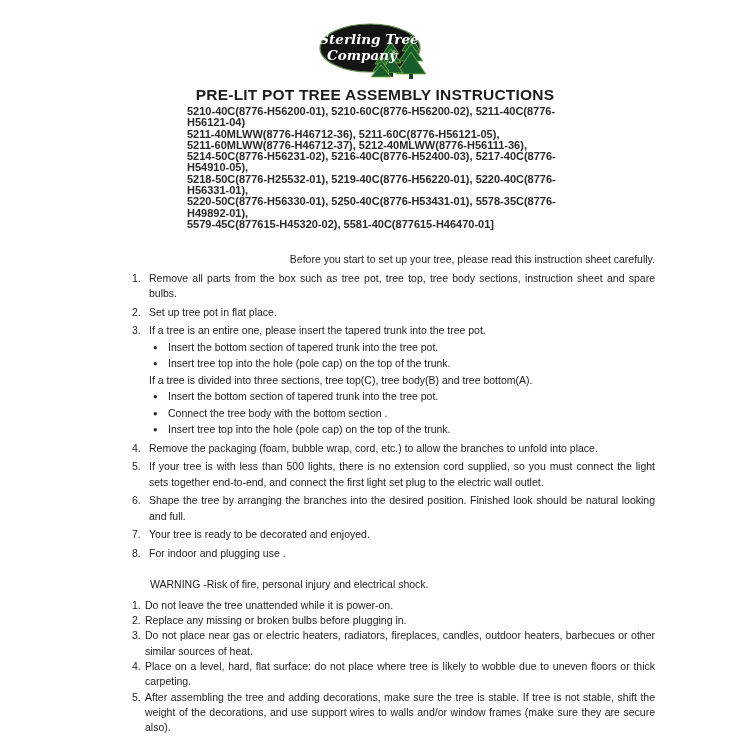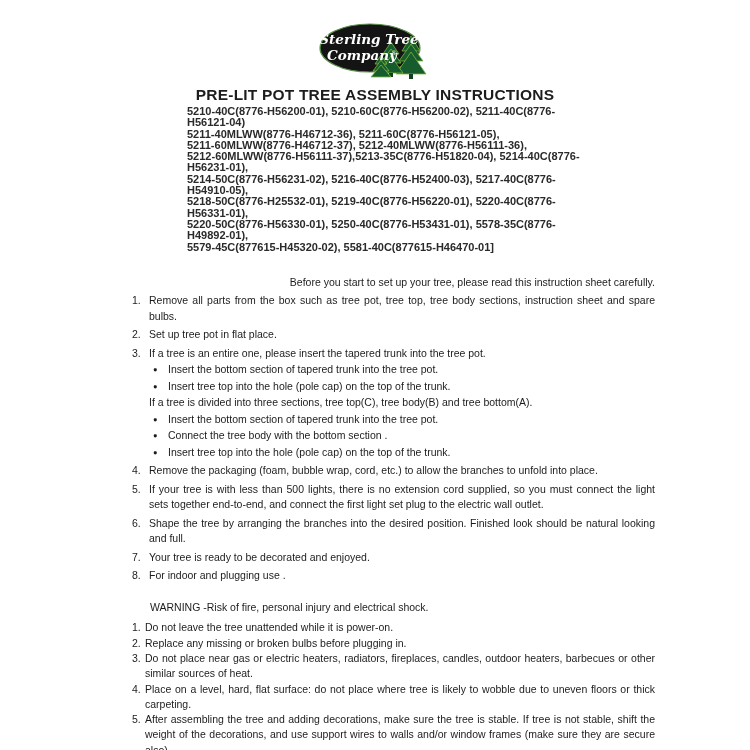--- a/index.html
+++ b/index.html
@@ -92,21 +92,20 @@
     <text x="43" y="38" text-anchor="middle" fill="#ffffff" font-family="DejaVu Serif, serif" font-style="italic" font-weight="bold" font-size="13.5">Company</text>
     <text x="73" y="33" fill="#ffffff" font-size="6">®</text>
   </svg>
 
   <div class="title">PRE-LIT POT TREE ASSEMBLY INSTRUCTIONS</div>
 
   <div class="models">
       <div class="model-line">5210-40C(8776-H56200-01), 5210-60C(8776-H56200-02), 5211-40C(8776-H56121-04)</div>
       <div class="model-line">5211-40MLWW(8776-H46712-36), 5211-60C(8776-H56121-05),</div>
       <div class="model-line">5211-60MLWW(8776-H46712-37), 5212-40MLWW(8776-H56111-36),</div>
-      <div class="model-line">5212-60MLWW(8776-H56111-37),5213-35C(8776-H51820-04), 5214-40C(8776-H56231-01),</div>
       <div class="model-line">5214-50C(8776-H56231-02), 5216-40C(8776-H52400-03), 5217-40C(8776-H54910-05),</div>
       <div class="model-line">5218-50C(8776-H25532-01), 5219-40C(8776-H56220-01), 5220-40C(8776-H56331-01),</div>
       <div class="model-line">5220-50C(8776-H56330-01), 5250-40C(8776-H53431-01), 5578-35C(8776-H49892-01),</div>
       <div class="model-line">5579-45C(877615-H45320-02), 5581-40C(877615-H46470-01]</div>
     </div>
 
   <div class="content">
     <div class="intro">Before you start to set up your tree, please read this instruction sheet carefully.</div>
     <div class="steps">
         <div class="step">

